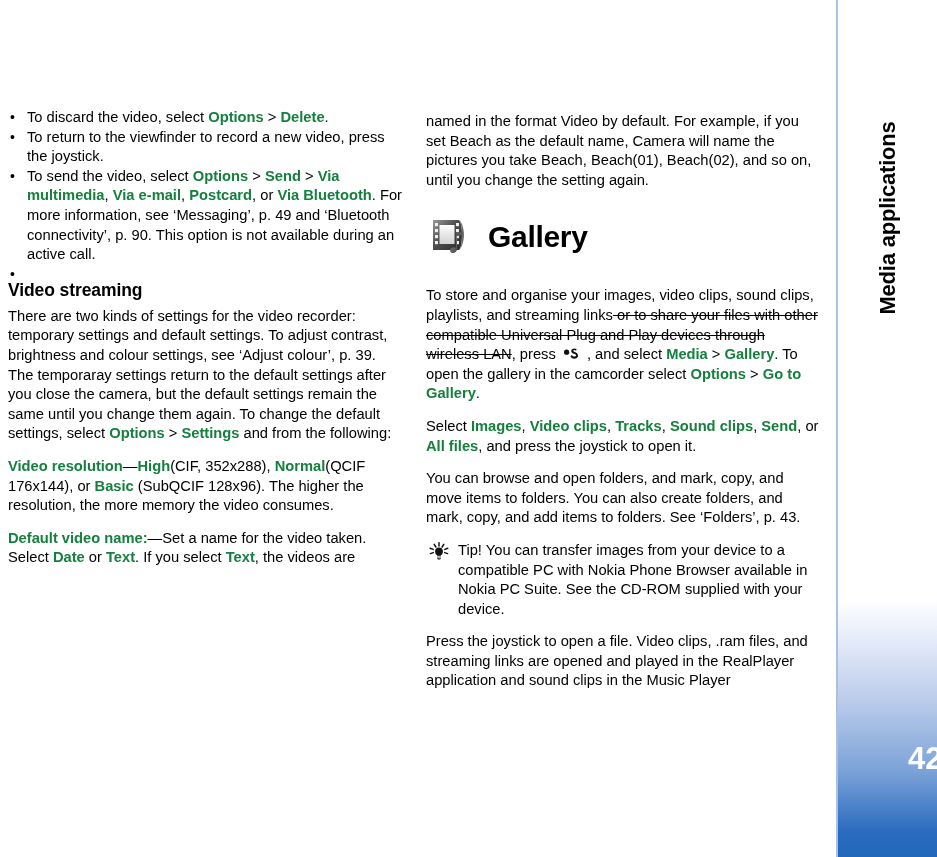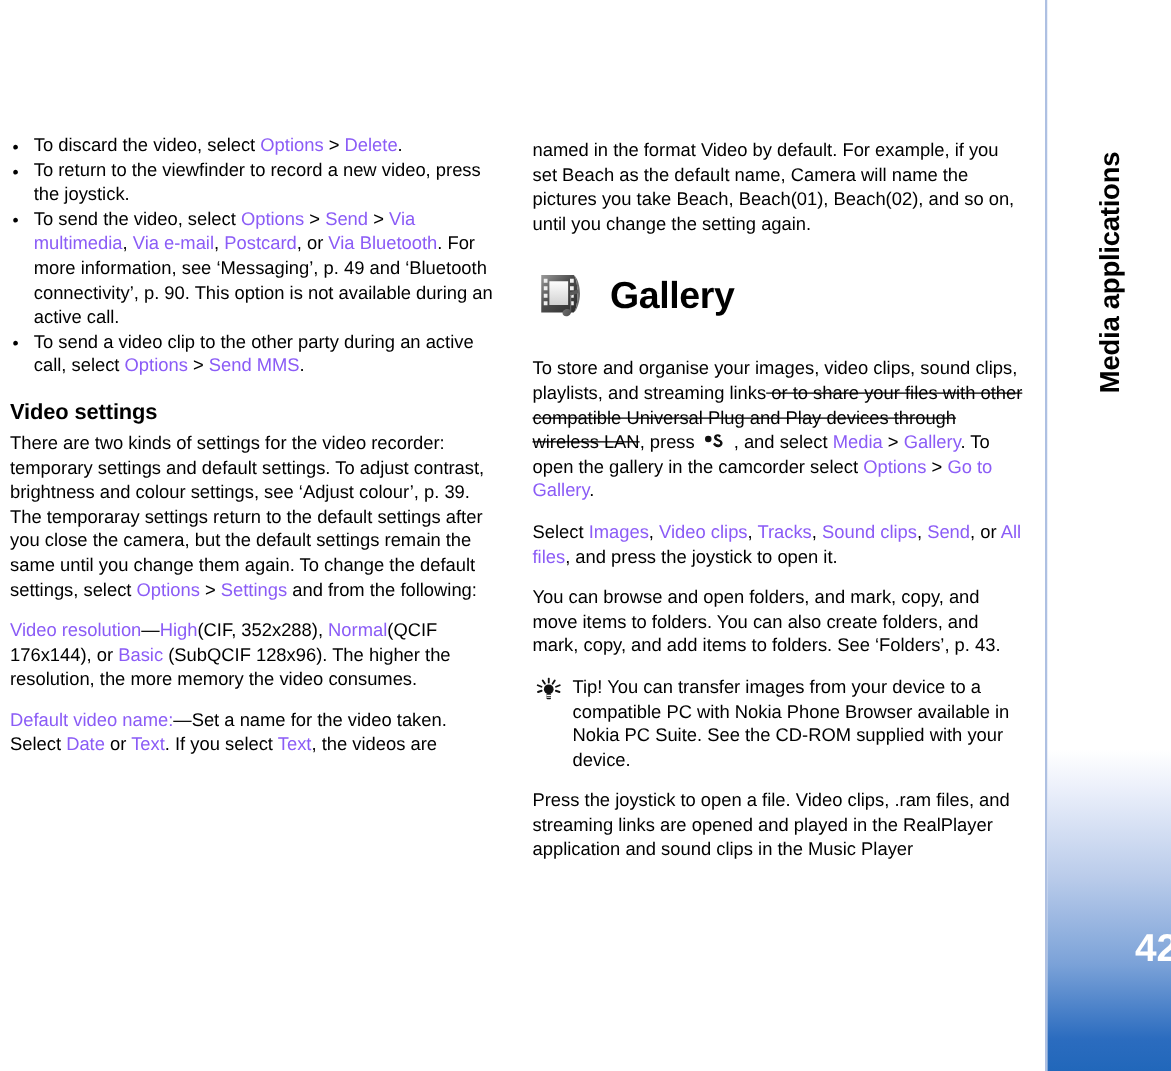--- a/index.html
+++ b/index.html
@@ -8,21 +8,21 @@
 
   .page{position:absolute;inset:0;}
 
   
   .col{position:absolute;top:108px;width:394px;font-size:14.7px;line-height:19.6px;}
   .col-left{left:8px;}
   .col-right{left:426px;}
 
   p{margin:4px 0 13px 0;}
 
-  .lnk{color:#8b5cf6;font-weight:normal;}
+  .lnk{color:#15803d;font-weight:bold;}
   .strike{text-decoration:line-through;}
 
   h2.sec{font-size:17.5px;font-weight:bold;margin:14px 0 6px 0;line-height:22px;
          letter-spacing:-0.1px;}
 
   
   ul.bullets{list-style:none;margin:0 0 0 0;padding:0;}
   ul.bullets li{position:relative;padding-left:19px;margin-bottom:0px;}
   ul.bullets li .dot{position:absolute;left:2px;top:0px;font-size:14px;line-height:19.6px;}
 
@@ -54,24 +54,24 @@
 <body>
 
 <div class="page">
 
   <div class="col col-left">
 
     <ul class="bullets" id="bullet-list">
         <li><span class="dot">•</span><span><span>To discard the video, select </span><span class="lnk">Options</span><span> &gt; </span><span class="lnk">Delete</span><span>.</span></span></li>
         <li><span class="dot">•</span><span><span>To return to the viewfinder to record a new video, press the joystick.</span></span></li>
         <li><span class="dot">•</span><span><span>To send the video, select </span><span class="lnk">Options</span><span> &gt; </span><span class="lnk">Send</span><span> &gt; </span><span class="lnk">Via multimedia</span><span>, </span><span class="lnk">Via e-mail</span><span>, </span><span class="lnk">Postcard</span><span>, or </span><span class="lnk">Via Bluetooth</span><span>. For more information, see ‘Messaging’, p. 49 and ‘Bluetooth connectivity’, p. 90. This option is not available during an active call.</span></span></li>
-        <li><span class="dot">•</span><span><span>To send a video clip to the other party during an active call, select </span><span class="lnk">Options</span><span> &gt; </span><span class="lnk">Send MMS</span><span>.</span></span></li>
+        <li><span class="dot">•</span></li>
       </ul>
 
-    <h2 class="sec">Video settings</h2>
+    <h2 class="sec">Video streaming</h2>
 
     <p id="lc-intro"><span>There are two kinds of settings for the video recorder: temporary settings and default settings. To adjust contrast, brightness and colour settings, see ‘Adjust colour’, p. 39. The temporaray settings return to the default settings after you close the camera, but the default settings remain the same until you change them again. To change the default settings, select </span><span class="lnk">Options</span><span> &gt; </span><span class="lnk">Settings</span><span> and from the following:</span></p>
 
     <div id="settings-list">
         <p><span class="lnk">Video resolution</span><span>—</span><span class="lnk">High</span><span>(CIF, 352x288), </span><span class="lnk">Normal</span><span>(QCIF 176x144), or </span><span class="lnk">Basic</span><span> (SubQCIF 128x96). The higher the resolution, the more memory the video consumes.</span></p>
         <p><span class="lnk">Default video name:</span><span>—Set a name for the video taken. Select </span><span class="lnk">Date</span><span> or </span><span class="lnk">Text</span><span>. If you select </span><span class="lnk">Text</span><span>, the videos are</span></p>
       </div>
   </div>
 
   <div class="col col-right">

